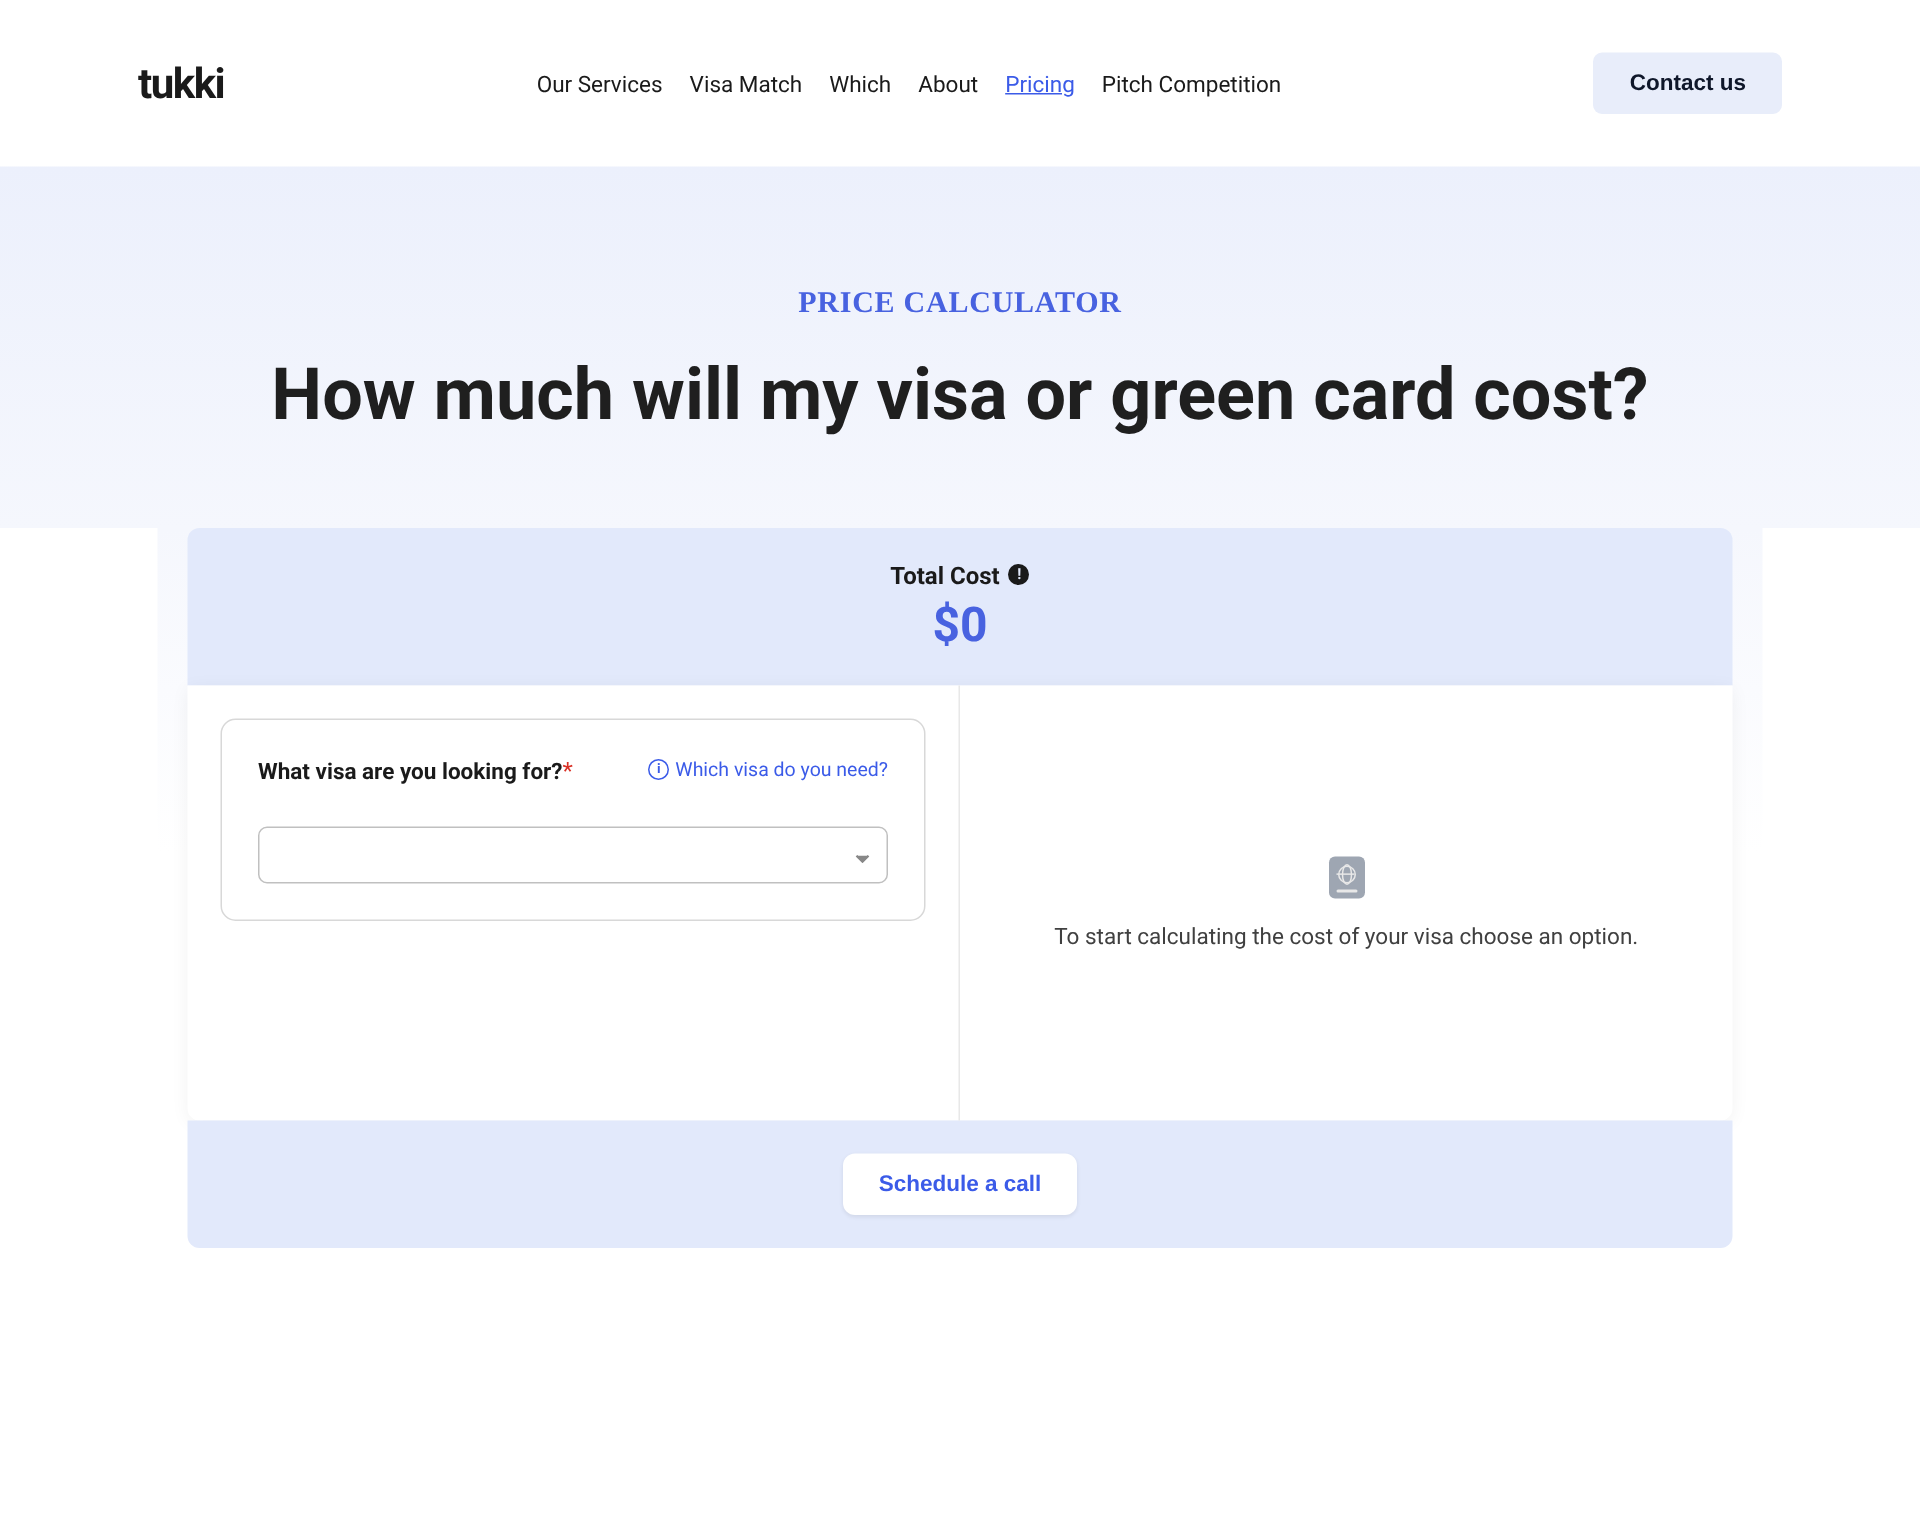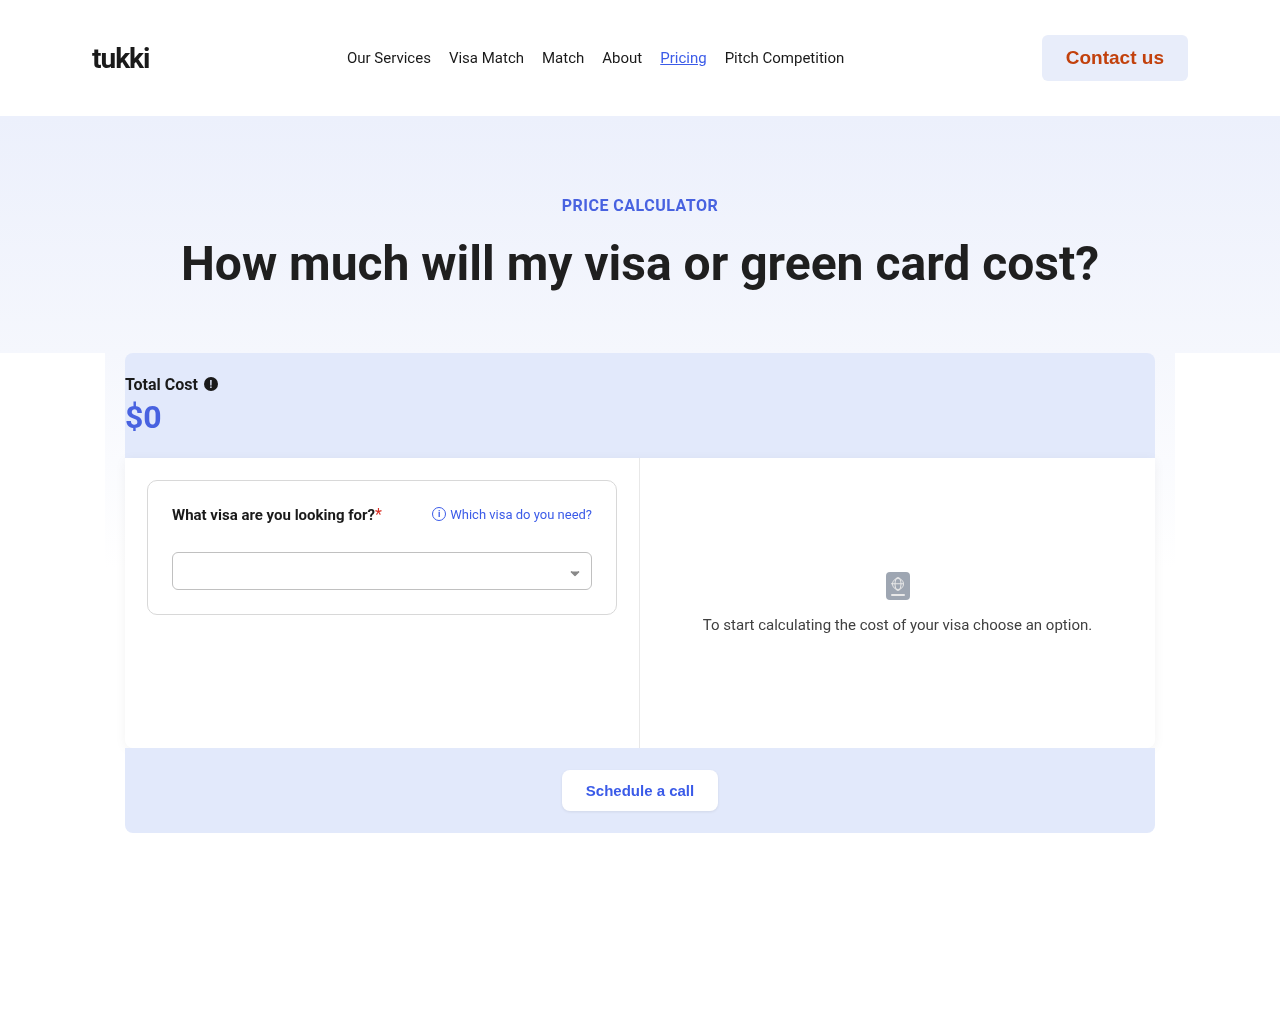--- a/index.html
+++ b/index.html
@@ -42,61 +42,62 @@
       cursor: pointer;
     }
     
     .nav-item.active {
       color: #3b5be8;
       text-decoration: underline;
     }
     
     .contact-btn {
       background: #e8edfa;
-      color: #c2410c;
+      color: #0f172a;
       border: none;
       padding: 12px 24px;
-      font-size: 19px;
+      font-size: 15px;
       font-weight: 600;
       border-radius: 6px;
       cursor: pointer;
     }
     
     .hero {
       background: linear-gradient(180deg, #ecf0fc 0%, #f5f7fd 100%);
       padding: 80px 0 60px;
       text-align: center;
     }
     
     .eyebrow {
       color: #4862e0;
-      font-size: 16px;
+      font-size: 20px;
       font-weight: 700;
       letter-spacing: 0.5px;
       margin-bottom: 20px;
+      font-family: Liberation Serif, serif;
     }
     
     .hero-title {
       font-size: 48px;
       font-weight: 700;
       color: #1f1f1f;
       line-height: 1.2;
     }
     
     .calculator {
       max-width: 1070px;
       margin: 0 auto;
       padding: 0 20px 60px;
       background: linear-gradient(180deg, #f5f7fd 0%, #ffffff 40%);
     }
     
     .total-cost-bar {
       background: #e2e9fb;
       padding: 22px 0;
-      text-align: left;
+      text-align: center;
       border-radius: 8px 8px 0 0;
     }
     
     .total-cost-label {
       font-size: 16px;
       font-weight: 700;
       color: #1a1a1a;
       display: inline-flex;
       align-items: center;
       gap: 6px;
@@ -292,21 +293,21 @@
     }
   </style>
 </head>
 <body>
 
 <header class="header">
   <div class="logo">tukki</div>
   <nav class="nav">
     <a class="nav-item">Our Services</a>
     <a class="nav-item">Visa Match</a>
-    <a class="nav-item">Match</a>
+    <a class="nav-item">Which</a>
     <a class="nav-item">About</a>
     <a class="nav-item active">Pricing</a>
     <a class="nav-item">Pitch Competition</a>
   </nav>
   <button class="contact-btn">Contact us</button>
 </header>
 
 <section class="hero">
   <div class="eyebrow">PRICE CALCULATOR</div>
   <h1 class="hero-title">How much will my visa or green card cost?</h1>

